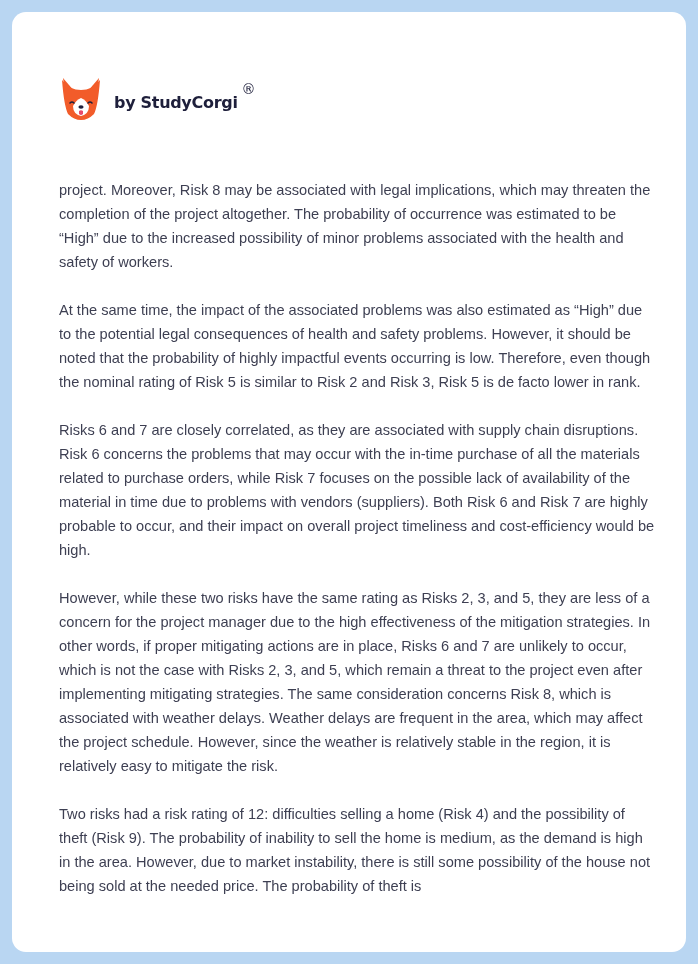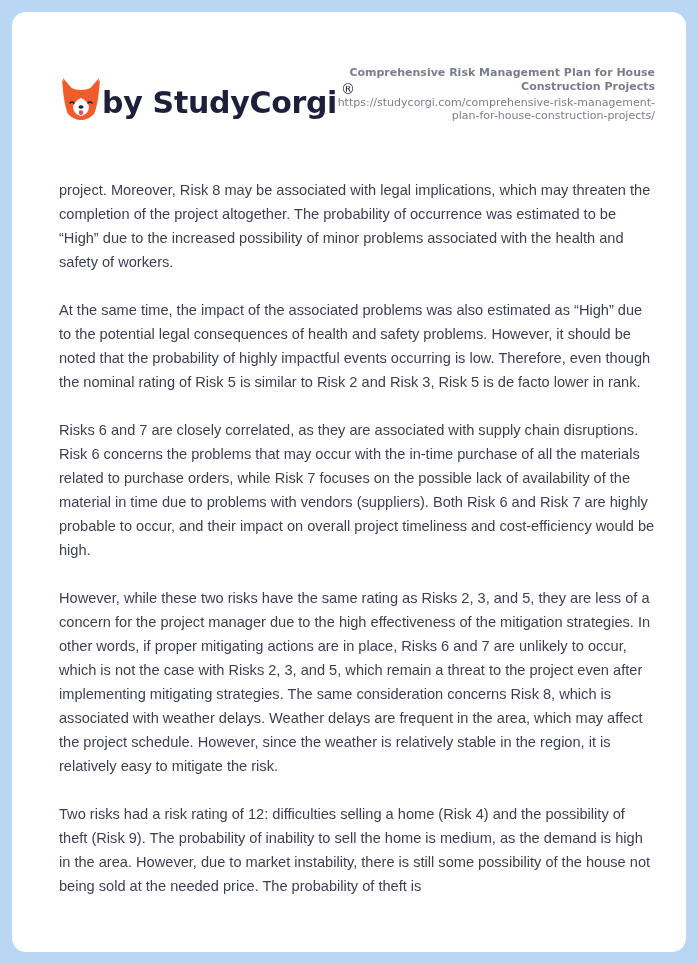--- a/index.html
+++ b/index.html
@@ -37,24 +37,24 @@
       top: 64px;
       display: flex;
       align-items: center;
     }
     .logo-icon {
       width: 42px;
       height: 46px;
       display: block;
     }
     .logo-text {
-      margin-left: 0;
+      margin-left: 12px;
       font-family: "DejaVu Sans", sans-serif;
       font-weight: bold;
-      font-size: 30px;
+      font-size: 16px;
       color: #1e1f3b;
       letter-spacing: -0.3px;
       position: relative;
       top: 3px;
     }
     .logo-reg {
       position: relative;
       top: -10px;
       margin-left: 4px;
       font-family: "DejaVu Sans", sans-serif;
@@ -115,24 +115,20 @@
         <path d="M28 27 Q30 25 32 27" stroke="#1e1f3b" stroke-width="1.6" fill="none" stroke-linecap="round"></path>
 
         <ellipse cx="21" cy="31" rx="2.6" ry="1.8" fill="#1e1f3b"></ellipse>
 
         <path d="M19 35 Q21 33.5 23 35 L23 38 Q21 40 19 38 Z" fill="#e84a6a"></path>
       </svg>
       <span class="logo-text">by StudyCorgi</span>
       <span class="logo-reg">®</span>
     </div>
 
-    <div class="doc-meta">
-      <div class="doc-title">Comprehensive Risk Management Plan for House Construction Projects</div>
-      <div class="doc-url">https://studycorgi.com/comprehensive-risk-management-plan-for-house-construction-projects/</div>
-    </div>
   </div>
 
   <div class="content">
     <p>project. Moreover, Risk 8 may be associated with legal implications, which may threaten the completion of the project altogether. The probability of occurrence was estimated to be “High” due to the increased possibility of minor problems associated with the health and safety of workers.</p>
     <p>At the same time, the impact of the associated problems was also estimated as “High” due to the potential legal consequences of health and safety problems. However, it should be noted that the probability of highly impactful events occurring is low. Therefore, even though the nominal rating of Risk 5 is similar to Risk 2 and Risk 3, Risk 5 is de facto lower in rank.</p>
     <p>Risks 6 and 7 are closely correlated, as they are associated with supply chain disruptions. Risk 6 concerns the problems that may occur with the in-time purchase of all the materials related to purchase orders, while Risk 7 focuses on the possible lack of availability of the material in time due to problems with vendors (suppliers). Both Risk 6 and Risk 7 are highly probable to occur, and their impact on overall project timeliness and cost-efficiency would be high.</p>
     <p>However, while these two risks have the same rating as Risks 2, 3, and 5, they are less of a concern for the project manager due to the high effectiveness of the mitigation strategies. In other words, if proper mitigating actions are in place, Risks 6 and 7 are unlikely to occur, which is not the case with Risks 2, 3, and 5, which remain a threat to the project even after implementing mitigating strategies. The same consideration concerns Risk 8, which is associated with weather delays. Weather delays are frequent in the area, which may affect the project schedule. However, since the weather is relatively stable in the region, it is relatively easy to mitigate the risk.</p>
     <p>Two risks had a risk rating of 12: difficulties selling a home (Risk 4) and the possibility of theft (Risk 9). The probability of inability to sell the home is medium, as the demand is high in the area. However, due to market instability, there is still some possibility of the house not being sold at the needed price. The probability of theft is</p>
   </div>
 </div>

